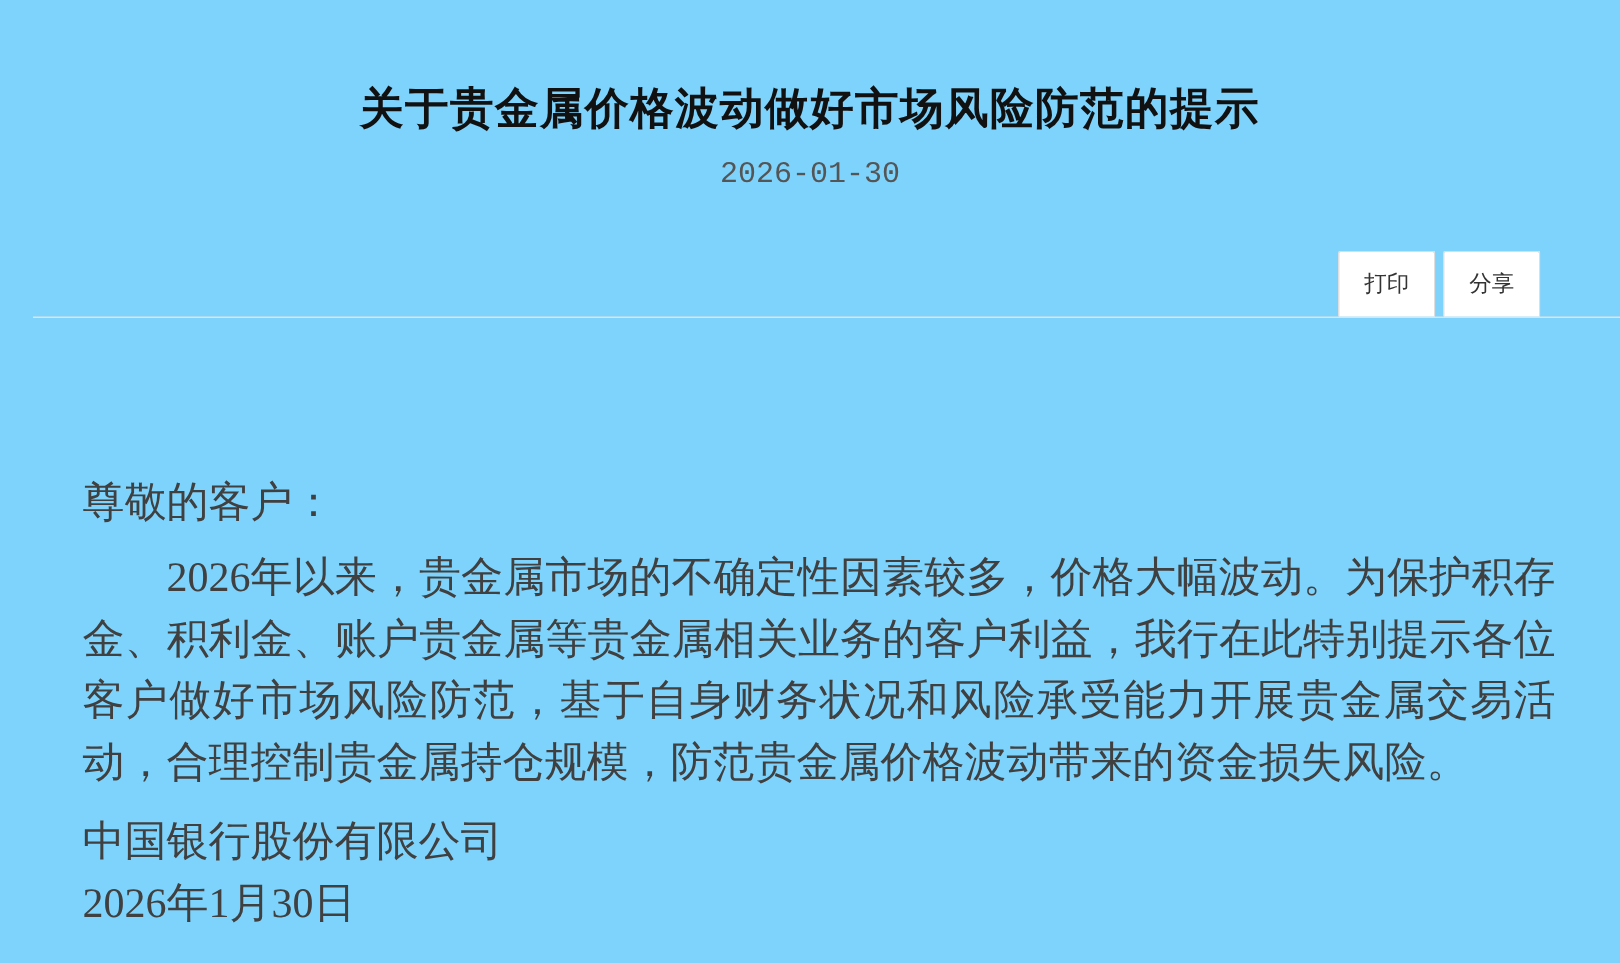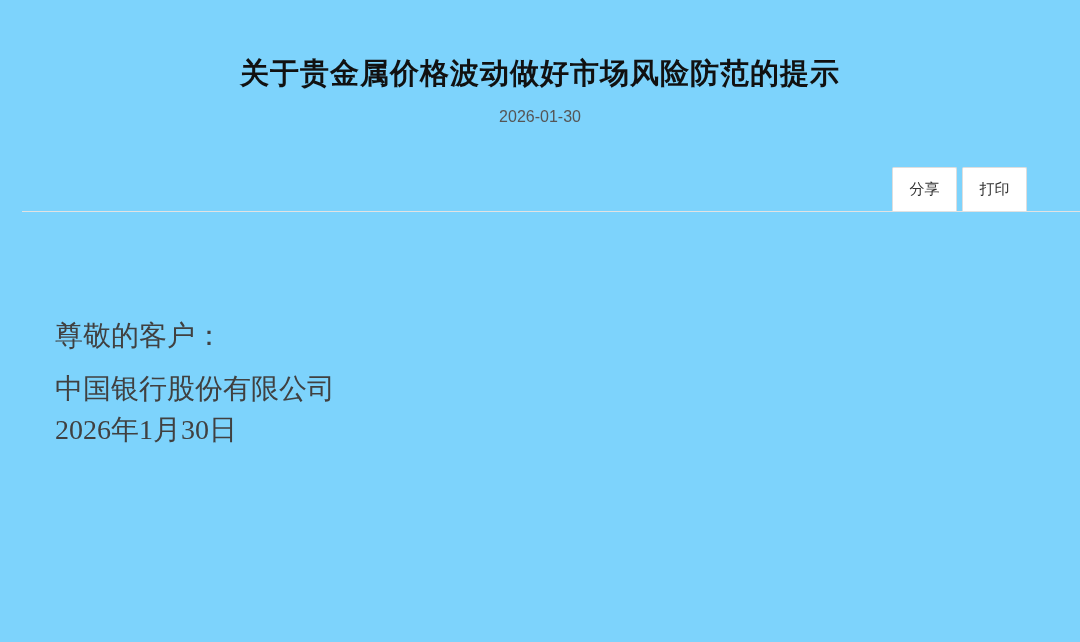--- a/index.html
+++ b/index.html
@@ -21,24 +21,25 @@
     font-size: 29px;
     line-height: 36px;
     font-weight: bold;
     color: #111111;
     text-align: center;
     letter-spacing: 1px;
     font-family: "Liberation Sans", sans-serif;
   }
   .pub-date {
     margin: 16px 0 0 0;
-    font-size: 16px;
+    font-size: 20px;
     line-height: 20px;
     color: #555555;
     text-align: center;
+    font-family: Liberation Mono, monospace;
   }
   .toolbar {
     margin-top: 40px;
     height: 44px;
     display: flex;
     justify-content: flex-end;
     align-items: stretch;
     padding-right: 53px;
     gap: 5px;
   }
@@ -95,29 +96,30 @@
 </head>
 <body>
 
 <div class="page">
 
   <h1 class="article-title">关于贵金属价格波动做好市场风险防范的提示</h1>
 
   <div class="pub-date">2026-01-30</div>
 
   <div class="toolbar">
+    <div class="tool-btn">打印</div>
     <div class="tool-btn">分享</div>
-    <div class="tool-btn">打印</div>
   </div>
 
   <hr class="divider">
 
   <div class="content">
     <p class="greeting">尊敬的客户：</p>
 
+    <p class="main-para">2026年以来，贵金属市场的不确定性因素较多，价格大幅波动。为保护积存金、积利金、账户贵金属等贵金属相关业务的客户利益，我行在此特别提示各位客户做好市场风险防范，基于自身财务状况和风险承受能力开展贵金属交易活动，合理控制贵金属持仓规模，防范贵金属价格波动带来的资金损失风险。</p>
 
 
     <p class="signature">中国银行股份有限公司</p>
 
     <p class="signature-date">2026年1月30日</p>
   </div>
 
 </div>
 
 </body></html>

